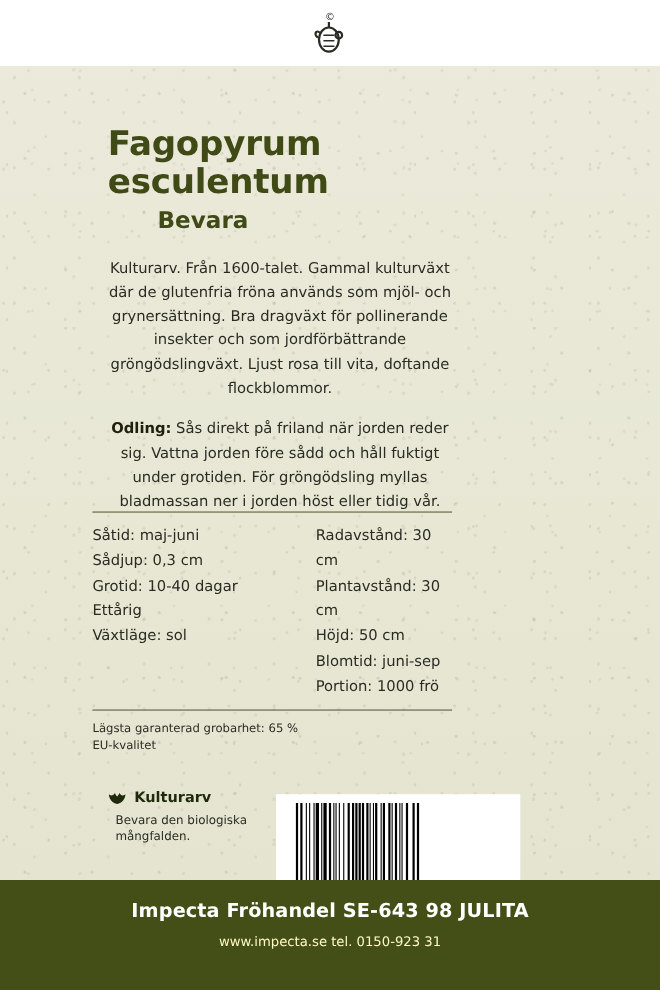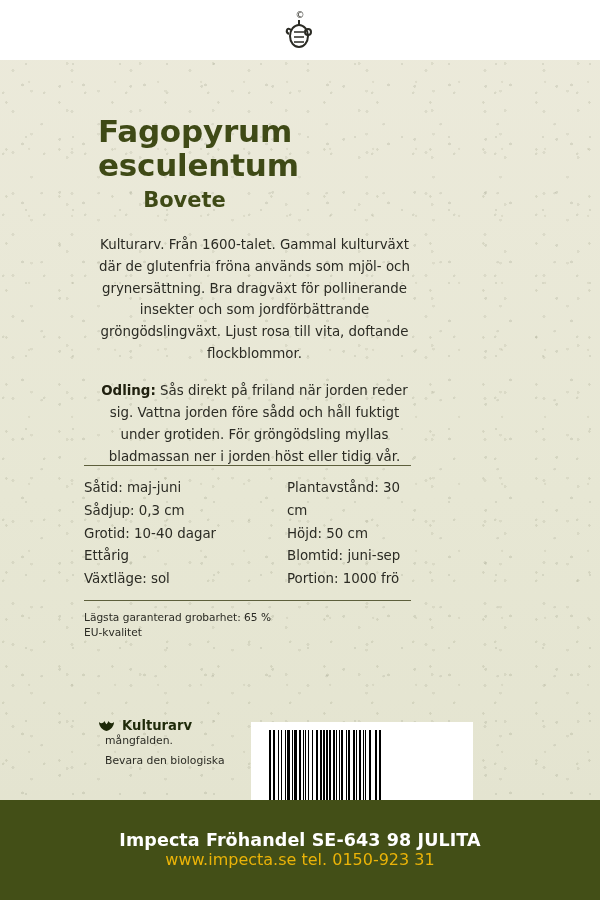--- a/index.html
+++ b/index.html
@@ -191,28 +191,29 @@
     position: absolute;
     left: 0;
     bottom: 0;
     width: 600px;
     height: 100px;
     background: #434f17;
     color: #ffffff;
     text-align: center;
   }
   .footer-line1 {
-    padding-top: 30px;
+    padding-top: 19px;
     font-size: 17.5px;
     font-weight: bold;
     letter-spacing: 0.1px;
   }
   .footer-line2 {
-    font-size: 16px;
-    color: #eab308;
+    margin-top: 10px;
+    font-size: 12px;
+    color: #fef9c3;
   }
 </style>
 </head>
 <body>
 
 <div class="packet">
 
   <div class="top-white"></div>
   <div class="notch-left"></div>
   <div class="notch-right"></div>
@@ -224,60 +225,61 @@
       <path d="M14 22 C10 18 8 24 12 26" fill="none" stroke="#2b2b24" stroke-width="2"></path>
       <path d="M22 17 L22 12" stroke="#2b2b24" stroke-width="2"></path>
       <path d="M17 24 L27 24 M17 29 L27 29 M17 34 L27 34" stroke="#2b2b24" stroke-width="1.5"></path>
       <circle cx="31" cy="24" r="3" fill="none" stroke="#2b2b24" stroke-width="2"></circle>
     </svg>
   </div>
 
   <div class="content">
     <div class="inner">
       <div class="title">Fagopyrum esculentum</div>
-      <div class="subtitle">Bovete</div>
+      <div class="subtitle">Bevara</div>
 
       <p class="para">Kulturarv. Från 1600-talet. Gammal kulturväxt där de glutenfria fröna används som mjöl- och grynersättning. Bra dragväxt för pollinerande insekter och som jordförbättrande gröngödslingväxt. Ljust rosa till vita, doftande flockblommor.</p>
 
       <p class="para second"><b>Odling:</b><span> Sås direkt på friland när jorden reder sig. Vattna jorden före sådd och håll fuktigt under grotiden. För gröngödsling myllas bladmassan ner i jorden  höst eller tidig vår.</span></p>
     </div>
 
     <div class="facts-wrap">
       <hr class="rule">
       <div class="facts">
         <div class="col">
           <div class="fact">Såtid: maj-juni</div>
           <div class="fact">Sådjup: 0,3 cm</div>
           <div class="fact">Grotid: 10-40 dagar</div>
           <div class="fact">Ettårig</div>
           <div class="fact">Växtläge: sol</div>
         </div>
         <div class="col">
+          <div class="fact">Radavstånd: 30 cm</div>
           <div class="fact">Plantavstånd: 30 cm</div>
           <div class="fact">Höjd: 50 cm</div>
           <div class="fact">Blomtid: juni-sep</div>
           <div class="fact">Portion: 1000 frö</div>
         </div>
       </div>
       <hr class="rule">
       <div class="small-note">Lägsta garanterad grobarhet: 65 %</div>
       <div class="small-note" style="margin-top:0">EU-kvalitet</div>
     </div>
 
     <div class="heritage">
       <div class="heritage-head">
         <span class="leaf-icon">
           <svg viewBox="0 0 17 13" width="17" height="13">
             <path d="M8.5 12 C4 11 1 7 1 3 C3 5 5 4.5 6.5 2 C7.2 4 8 4.6 8.5 5.2 C9 4.6 9.8 4 10.5 2 C12 4.5 14 5 16 3 C16 7 13 11 8.5 12 Z" fill="#1f2a0a"></path>
           </svg>
         </span>
         <span>Kulturarv</span>
       </div>
+      <div class="heritage-sub">Bevara den biologiska</div>
       <div class="heritage-sub" style="margin-top:0">mångfalden.</div>
-      <div class="heritage-sub">Bevara den biologiska</div>
     </div>
 
     <div class="barcode">
       <div class="bars" id="bars">
           <span style="width:2px;background:#000"></span>
           <span style="width:2px;background:transparent"></span>
           <span style="width:2px;background:#000"></span>
           <span style="width:3px;background:transparent"></span>
           <span style="width:1px;background:#000"></span>
           <span style="width:2px;background:transparent"></span>

